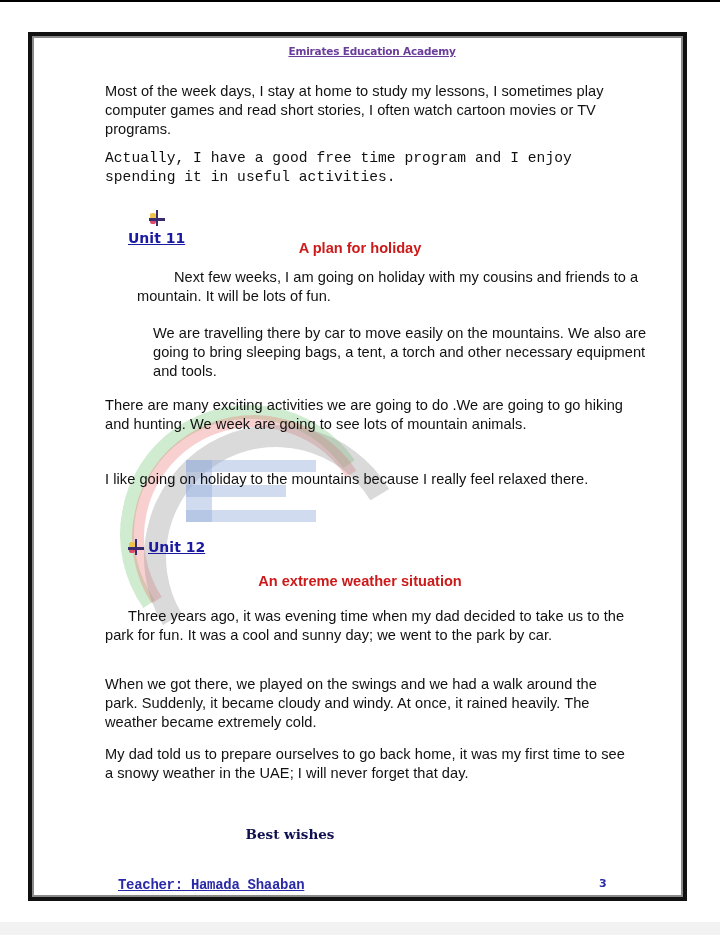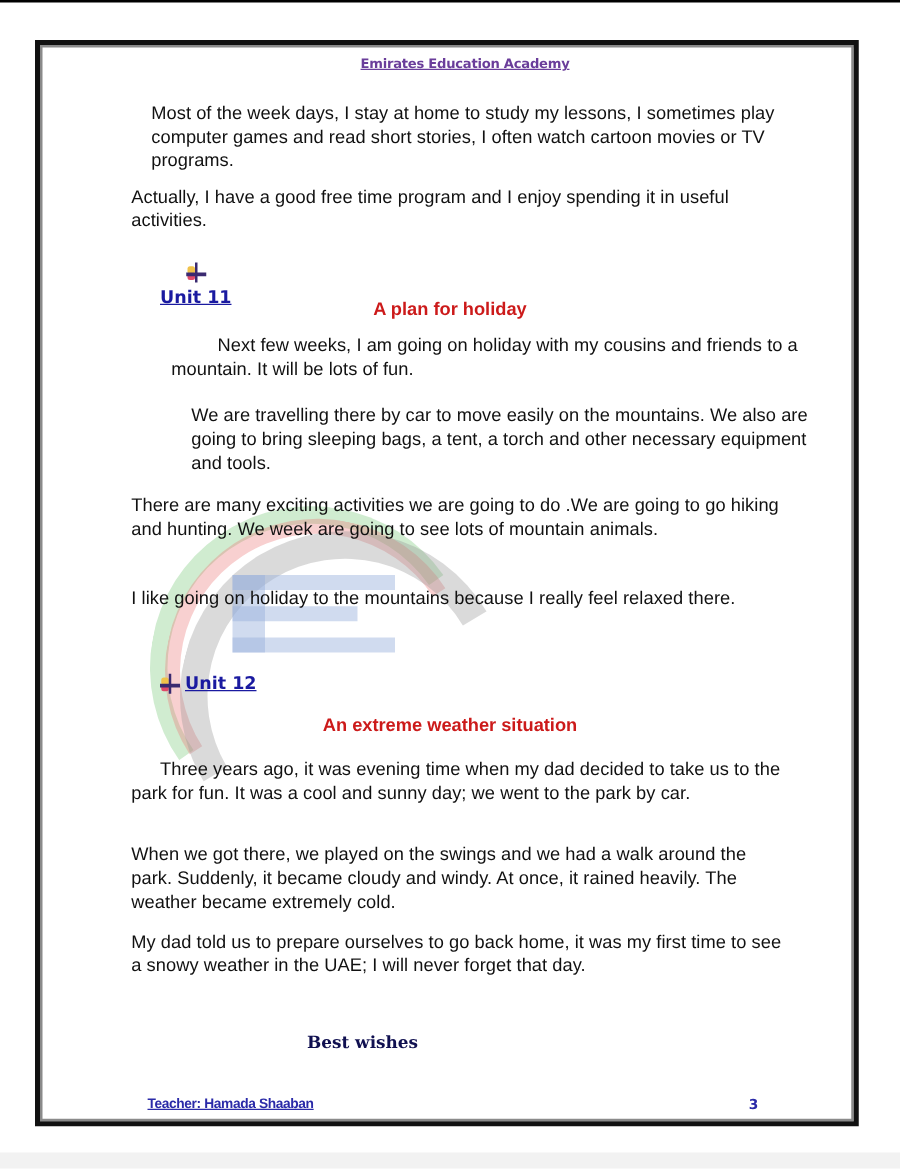--- a/index.html
+++ b/index.html
@@ -42,21 +42,21 @@
   .section-title {
     position: absolute; left: 0; width: 720px; text-align: center;
     font-size: 14.6px; font-weight: bold; color: #cc1a1a;
   }
   .closing {
     position: absolute; left: 0; width: 580px; top: 826px; text-align: center;
     font-family: "DejaVu Serif", serif; font-size: 13.5px; font-weight: bold; color: #101050;
   }
   .footer-teacher {
     position: absolute; left: 118px; top: 877px;
-    font-family: Liberation Sans, sans-serif; font-size: 11px; font-weight: bold;
+    font-family: Liberation Mono, monospace; font-size: 14px; font-weight: bold;
     color: #2a2aa8; text-decoration: underline; letter-spacing: -0.3px;
   }
   .footer-page {
     position: absolute; left: 599px; top: 877px;
     font-family: "DejaVu Sans", sans-serif; font-size: 11px; font-weight: bold; color: #2a2aa8;
   }
   .watermark { position: absolute; left: 110px; top: 400px; width: 500px; height: 150px; pointer-events: none; }
   .wm-arc-green {
     position: absolute; left: 10px; top: 5px; width: 230px; height: 230px; border-radius: 50%;
     border: 14px solid transparent; border-top-color: rgba(120,200,120,0.35); border-left-color: rgba(120,200,120,0.35);
@@ -100,22 +100,22 @@
   <div class="wm-E">
     <div style="left:0;top:0;width:26px;height:62px;"></div>
     <div style="left:0;top:0;width:130px;height:12px;"></div>
     <div style="left:0;top:25px;width:100px;height:12px;"></div>
     <div style="left:0;top:50px;width:130px;height:12px;"></div>
   </div>
 </div>
 
 <div class="header-title">Emirates Education Academy</div>
 
-<p class="para" style="top:82px;margin-left:16px;">Most of the week days, I stay at home to study my lessons, I sometimes play computer games and read short stories, I often watch cartoon movies or TV programs.</p>
-<p class="para" style="top:149px;">Actually, I have a good free time program and I enjoy spending it in useful activities.</p>
+<p class="para" style="top:82px;">Most of the week days, I stay at home to study my lessons, I sometimes play computer games and read short stories, I often watch cartoon movies or TV programs.</p>
+<p class="para" style="top:149px;font-family:Liberation Mono, monospace;">Actually, I have a good free time program and I enjoy spending it in useful activities.</p>
 
 <div class="unit-heading" style="top:210px;flex-direction:column;">
   <span class="unit-icon">
     <span class="c1"></span>
       <span class="c2"></span>
       <span class="h"></span>
       <span class="v"></span>
   </span>
   <span class="unit-label">Unit 11</span>
 </div>

